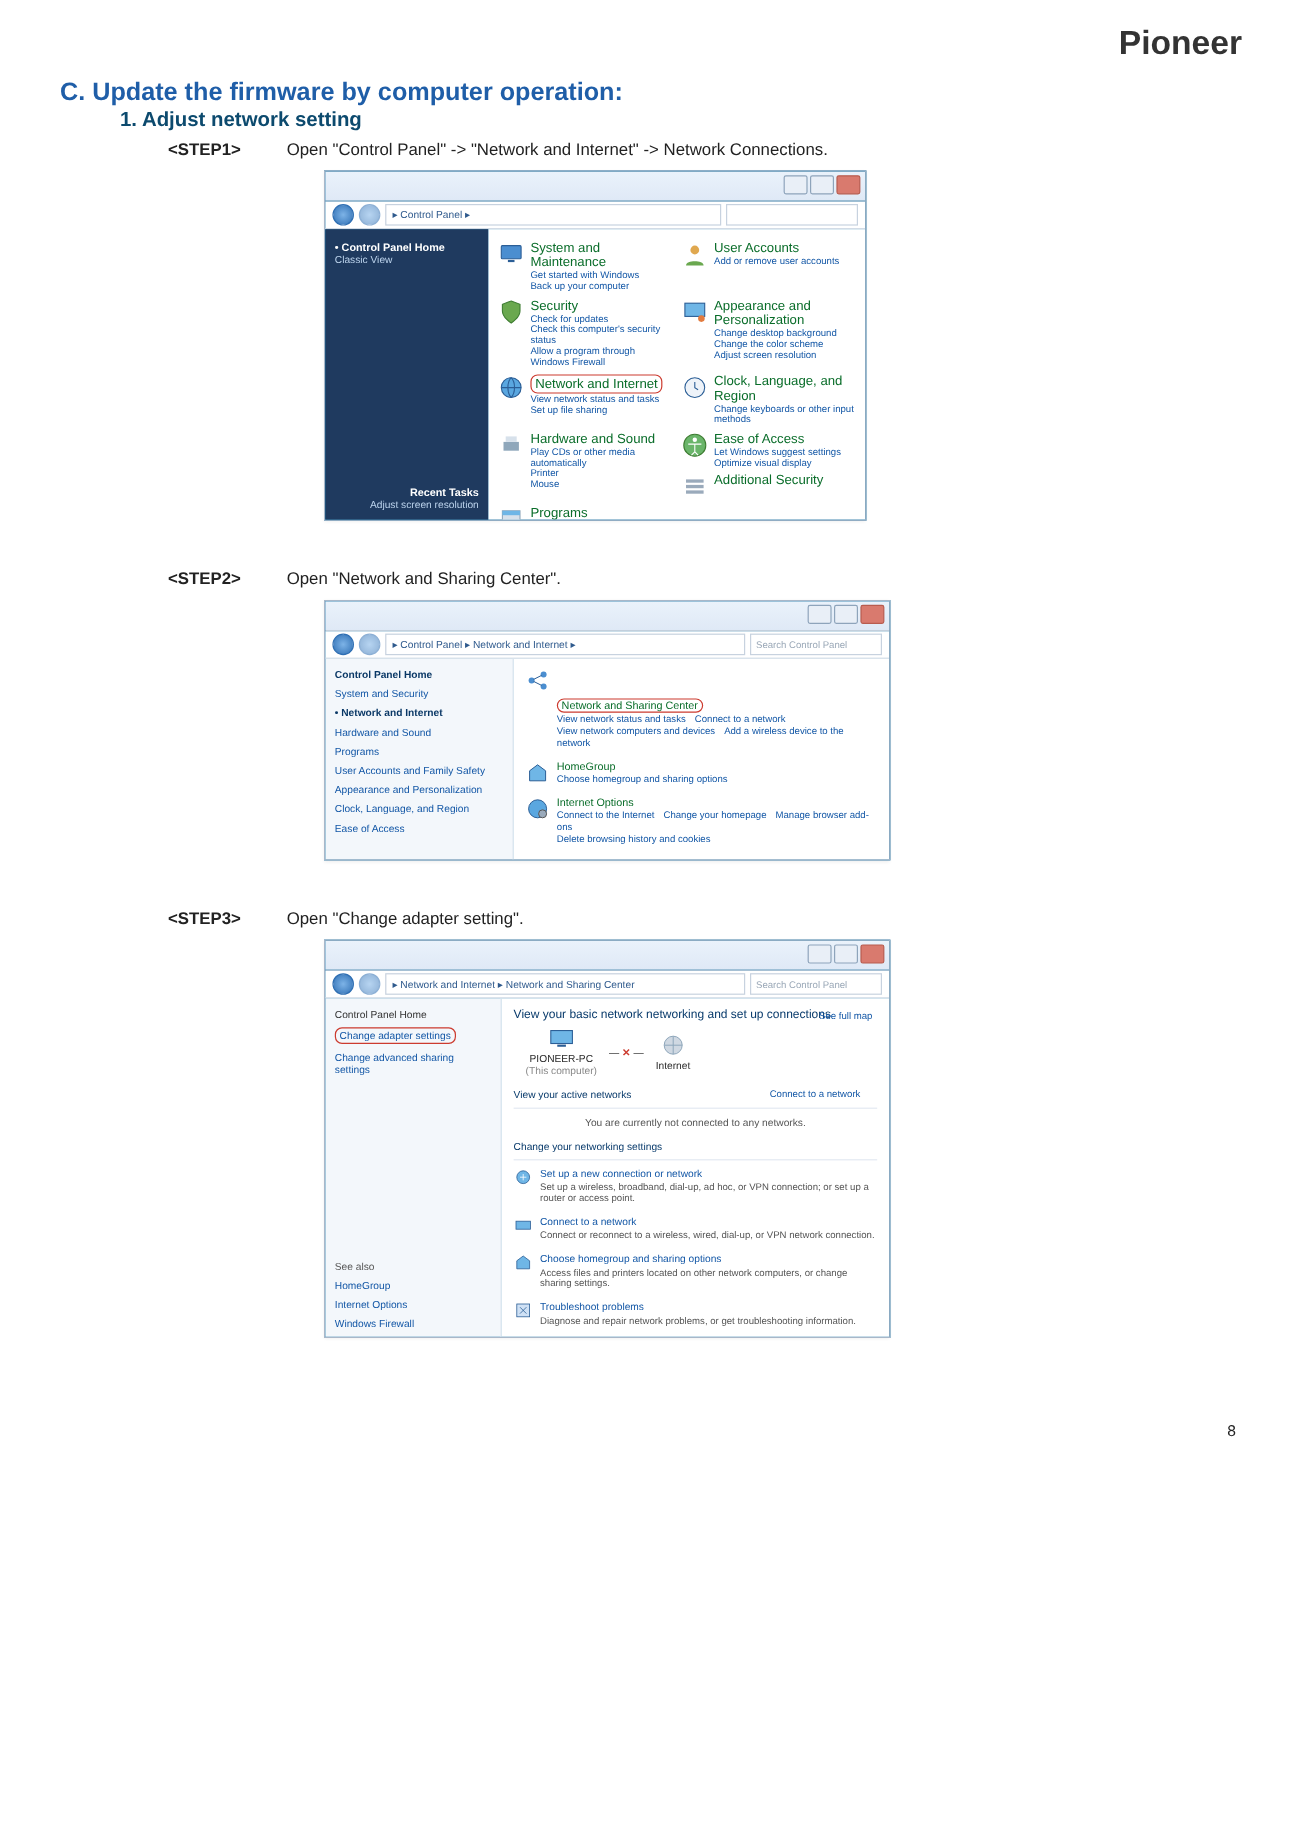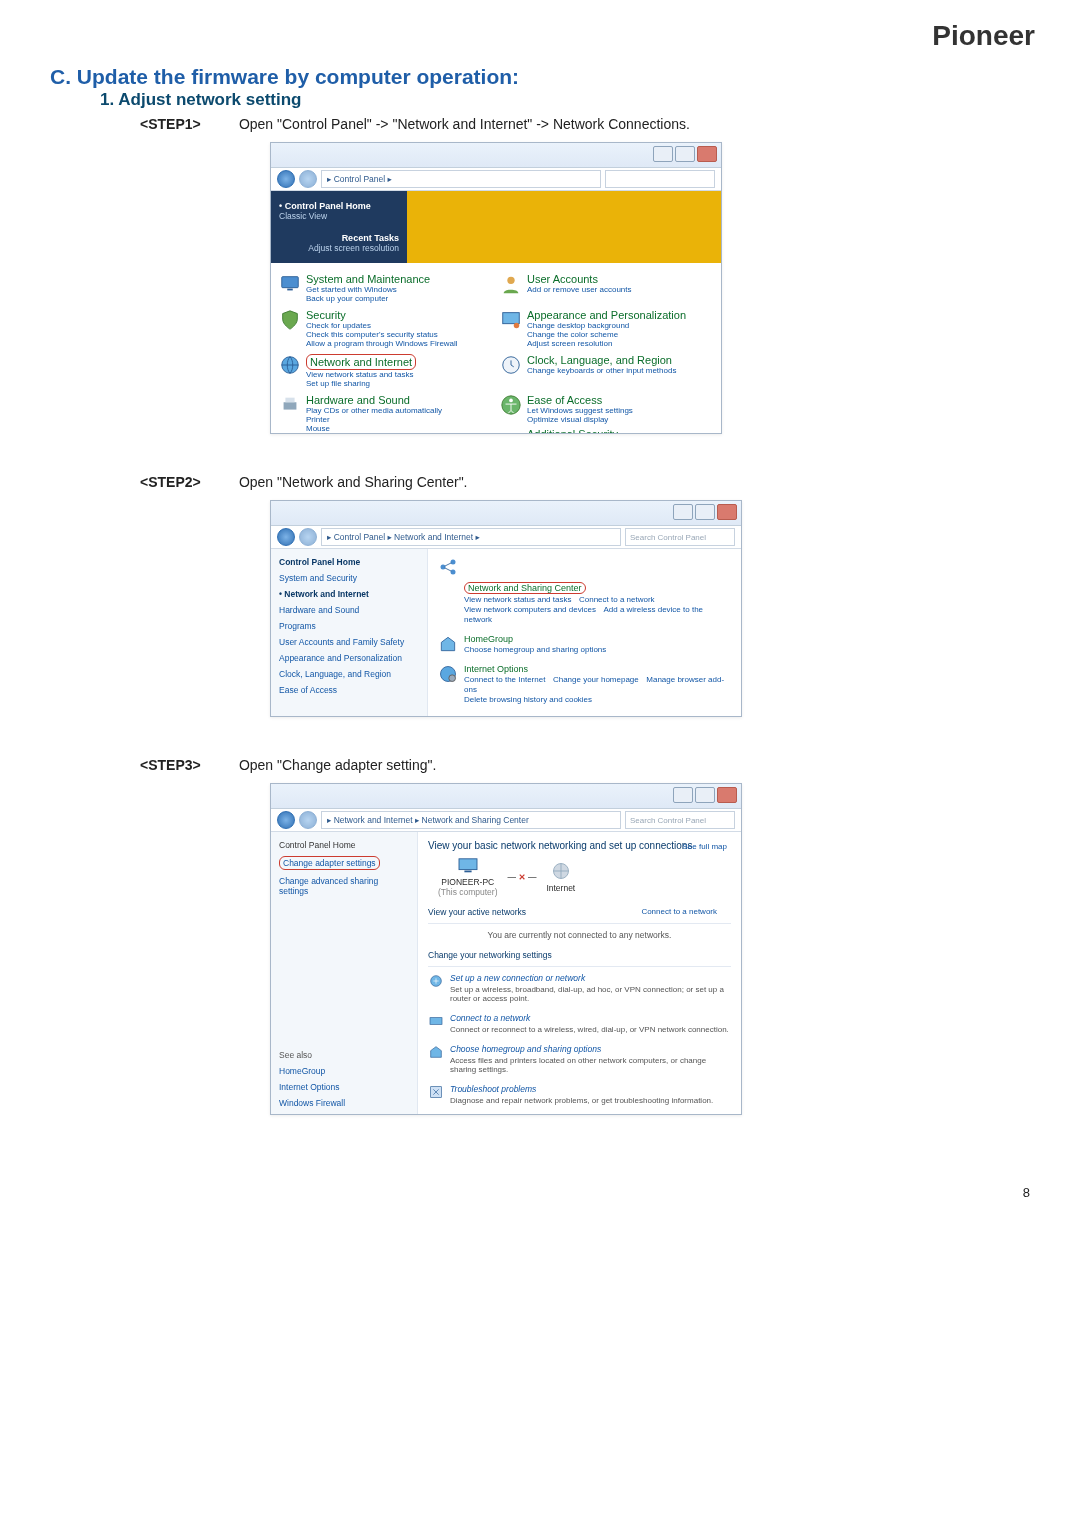--- a/index.html
+++ b/index.html
@@ -50,21 +50,21 @@
     min-width: 95px;
   }
   .step-instr {
     display: inline;
   }
   .shot-wrap {
     margin: 10px 0 40px 220px;
   }
   .shot {
     border: 1px solid #a8b7c9;
-    background: #eab308;
+    background: #0369a1;
     box-shadow: 0 1px 3px rgba(0,0,0,0.08);
     font-family: "Segoe UI", Tahoma, sans-serif;
     font-size: 9px;
     color: #2a2a2a;
     position: relative;
     overflow: hidden;
   }
 
   
   .s1 { width: 450px; height: 290px; }
@@ -80,21 +80,21 @@
   .winbtn { width: 18px; height: 14px; border: 1px solid #8ea4bb; background: #e9eff7; border-radius: 2px; }
   .winclose { background: #d97a6e; border-color: #b85c4f; }
   .addr {
     display: flex; align-items: center; height: 22px; padding: 0 6px;
     border-bottom: 1px solid #d2dbe6; background: #fff; gap: 4px;
   }
   .navcirc { width: 16px; height: 16px; border-radius: 50%; background: radial-gradient(#7db3e7,#2f6fb3); border: 1px solid #2f6fb3; }
   .navcirc + .navcirc { opacity: .55; }
   .crumbs { flex: 1; border: 1px solid #c7d2df; height: 16px; display:flex; align-items:center; padding:0 5px; font-size:8.5px; color:#2f5a8d; }
   .searchbx { width: 100px; border: 1px solid #c7d2df; height: 16px; display:flex;align-items:center;padding:0 4px; color:#9aa8b7; font-size:8px; }
-  .s1-body { display:flex; height: calc(100% - 46px); flex-direction: column; }
+  .s1-body { display:flex; height: calc(100% - 46px); }
   .s1-side {
     width: 120px; background:#1f3a5f; color:#cfe1f5; padding:10px 8px; font-size:8.5px;
     display:flex; flex-direction:column; gap:12px;
   }
   .s1-side .hdr { font-weight:bold; color:#fff; font-size:9px;}
   .s1-side .itm { color:#bcd3ec; }
   .s1-side .recent { margin-top:auto;text-align:right; }
   .s1-main { flex:1; background:#fff; padding:10px 8px; display:grid; grid-template-columns:1fr 1fr; gap:6px 8px; }
   .cat { display:flex; gap:5px; }
   .cat svg, .cat .ico { width:22px; height:22px; flex:0 0 22px; }
@@ -125,21 +125,21 @@
   .s3-side .hi { border:1.5px solid #cc3b2f; border-radius:6px; padding:1px 3px; width:fit-content; }
   .s3-side .see { margin-top:auto; color:#555;}
   .s3-main { flex:1; padding:8px 10px; background:#fff; font-size:8.5px; }
   .s3-main .banner { color:#083a6b; font-size:10px; margin-bottom:6px; }
   .netmap { display:flex; align-items:center; gap:10px; margin:6px 0 10px 10px; }
   .pc  { width:22px; height:18px; }
   .xln { color:#cc3b2f; font-weight:bold; }
   .globe { width:20px; height:20px; }
   .s3-main .label { color:#083a6b; }
   .s3-main .rule { border-top:1px solid #e3e9f2; margin:6px 0; }
-  .s3-main .sub { color:#1357a6;font-style:italic; }
+  .s3-main .sub { color:#1357a6; }
   .s3-main .desc { color:#555; margin:2px 0 8px 22px; font-size:8px; }
   .task { display:flex; gap:6px; align-items:flex-start; margin-top:2px; }
   .task svg { flex:0 0 16px; }
   .task .t { display:flex; flex-direction:column; }
   .right-link { position:absolute; right:14px; color:#1357a6; font-size:8px; }
 
   .pagenum {
     position:absolute; bottom:15px; right:50px; font-size:13px; color:#222;
   }
 </style>

